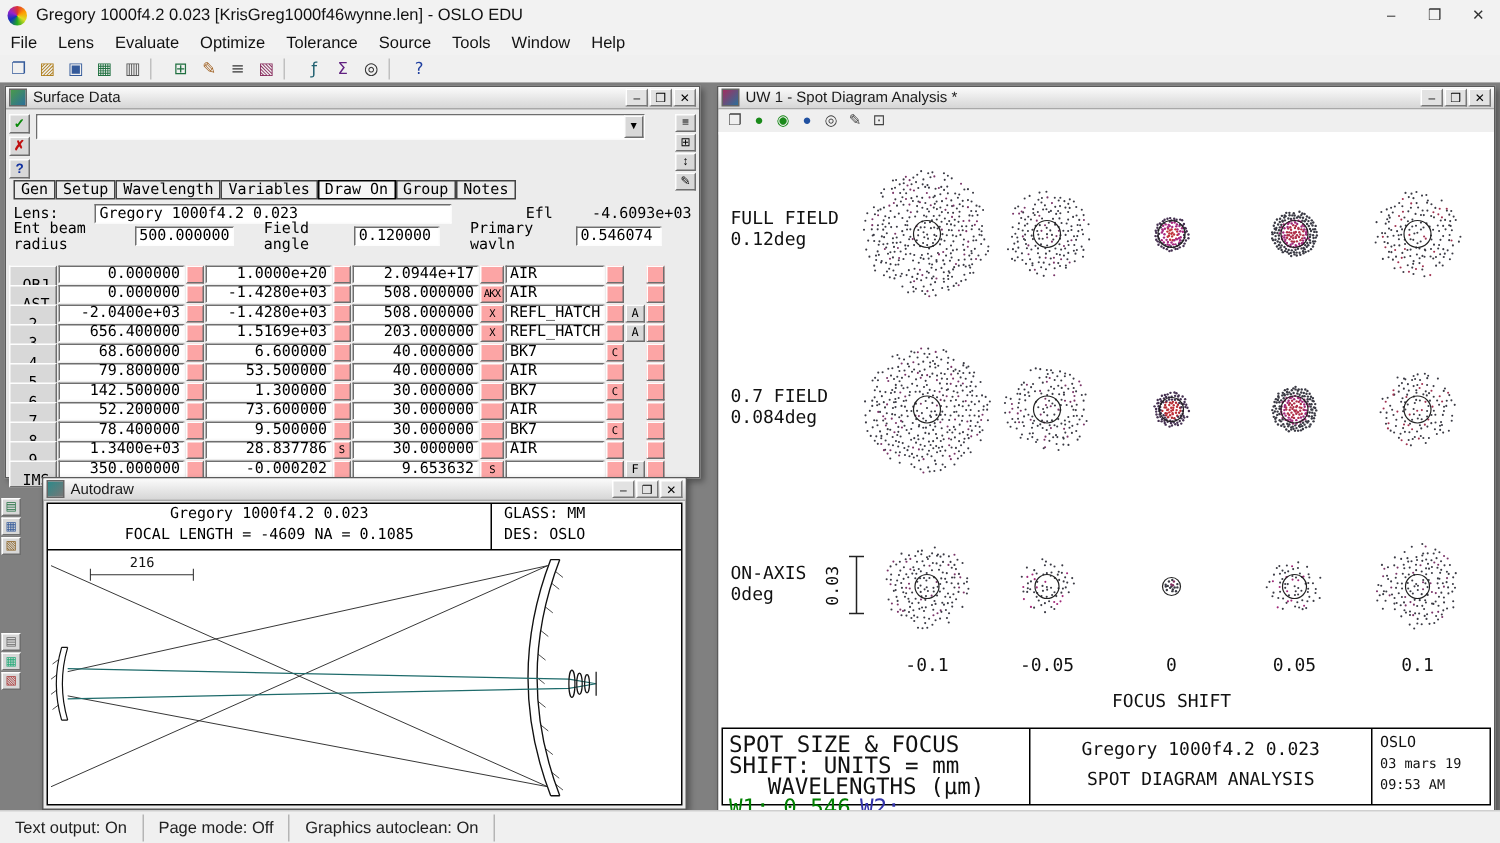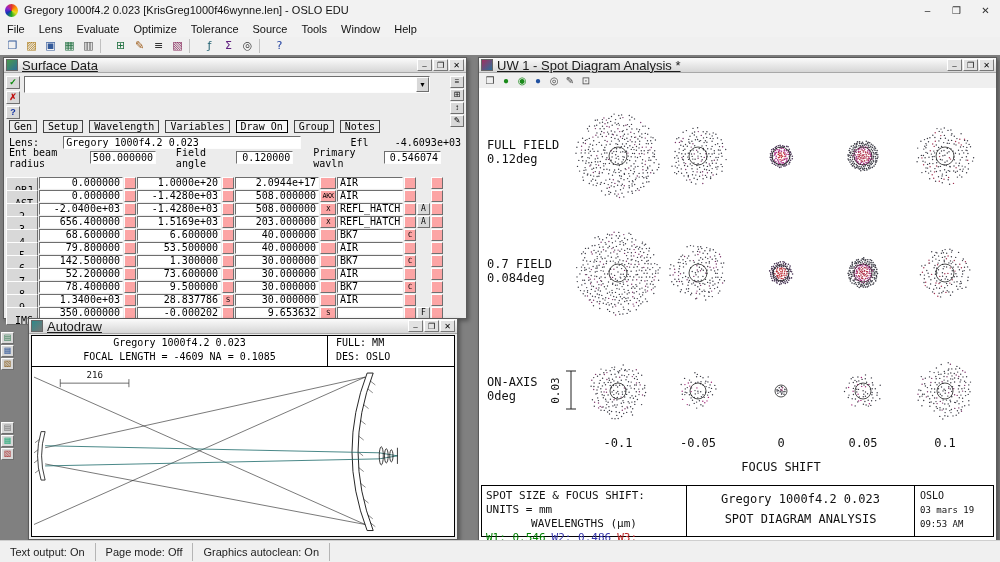--- a/index.html
+++ b/index.html
@@ -28,47 +28,47 @@
   .status-seg{padding:2px 10px;border-right:1px solid #b5b5b5;height:14px;line-height:14px;}
   .dock{position:absolute;left:1px;width:14px;display:flex;flex-direction:column;gap:1px;}
   .dock-btn{width:13px;height:12px;border:1px solid;border-color:#fdfdfd #6e6e6e #6e6e6e #fdfdfd;
       background:#d8d8d8;font-size:8px;line-height:10px;text-align:center;padding:0;}
   
   .child{position:absolute;background:#ececec;border:1px solid #5a5a5a;
       box-shadow:2px 2px 4px rgba(0,0,0,.35);}
   .child-title{height:14px;background:linear-gradient(#fbfbfb,#d6d6d6);border-bottom:1px solid #a8a8a8;
       display:flex;align-items:center;padding:0 2px;}
   .ct-icon{width:10px;height:10px;margin-right:4px;border:1px solid #666;}
-  .ct-text{flex:1;font-size:13px;color:#1a1a1a;white-space:nowrap;overflow:hidden;text-decoration:underline;}
+  .ct-text{flex:1;font-size:10px;color:#1a1a1a;white-space:nowrap;overflow:hidden;}
   .ct-btn{width:15px;height:12px;margin-left:1px;background:#e2e2e2;border:1px solid;
       border-color:#fff #777 #777 #fff;font-size:8px;line-height:9px;text-align:center;padding:0;}
   
   .sw-body{position:relative;height:245px;font-family:"DejaVu Sans Mono","Liberation Mono",monospace;font-size:10px;}
   .icon-sq{position:absolute;left:2px;width:14px;height:13px;border:1px solid;
       border-color:#fdfdfd #6e6e6e #6e6e6e #fdfdfd;background:#d8d8d8;font-size:9px;line-height:11px;
       text-align:center;padding:0;font-weight:bold;}
   .combo{position:absolute;left:20px;top:3px;width:404px;height:15px;background:#fff;border:1px solid;
       border-color:#6e6e6e #fdfdfd #fdfdfd #6e6e6e;display:flex;}
   .combo input{flex:1;border:none;outline:none;font:10px "DejaVu Sans Mono",monospace;padding:0 2px;background:#fff;}
   .combo-drop{width:13px;background:#d8d8d8;border:1px solid;border-color:#fdfdfd #6e6e6e #6e6e6e #fdfdfd;
       font-size:7px;line-height:11px;text-align:center;padding:0;}
   .sheet-tools{position:absolute;right:2px;top:3px;display:flex;flex-direction:column;gap:1px;}
   .sheet-tools .dock-btn{width:14px;}
-  .sw-tabs{position:absolute;left:5px;top:47px;display:flex;gap:6px;}
+  .sw-tabs{position:absolute;left:5px;top:47px;display:flex;}
   .sw-tab{border:1px solid #444;background:#ececec;height:13px;line-height:11px;font:10px "DejaVu Sans Mono",monospace;
       padding:0 4px;}
   .sw-tab.active{border:1px solid #000;background:#f7f7f7;}
   .sw-lensrow{position:absolute;left:5px;top:63px;right:5px;display:flex;align-items:center;height:13px;justify-content:space-between;}
   .sw-entrow{position:absolute;left:5px;top:78px;right:5px;display:flex;align-items:center;height:13px;}
   .fld{background:#fff;border:1px solid;border-color:#6e6e6e #fdfdfd #fdfdfd #6e6e6e;box-sizing:border-box;}
   .lensname{width:238px;height:13px;line-height:11px;padding:0 2px;margin:0 6px;}
   .efl-label{margin-left:25px;}
   .efl-val{margin-left:8px;}
   .entlab{margin-right:4px;}
-  .entval{width:66px;height:13px;line-height:11px;text-align:right;padding:0 2px;margin-right:20px;}
+  .entval{width:66px;height:13px;line-height:11px;text-align:left;padding:0 2px;margin-right:20px;}
   .sd-head{position:absolute;left:2px;top:92px;display:flex;font-size:9px;color:#111;}
   .sd-head span{text-align:center;}
   .sd-rows{position:absolute;left:2px;top:104px;right:2px;}
   .sd-row{display:flex;height:12px;margin-bottom:1px;}
   .sd-row>*{margin-right:1px;box-sizing:border-box;}
   .srf-btn{width:32px;background:#d8d8d8;border:1px solid;border-color:#fdfdfd #6e6e6e #6e6e6e #fdfdfd;
       font:10px "DejaVu Sans Mono",monospace;text-align:center;padding:8px;line-height:10px;}
   .cell{width:84px;font:10px "DejaVu Sans Mono",monospace;line-height:10px;text-align:right;padding:0 2px;}
   .cell.glass{width:66px;text-align:left;}
   .mini{width:12px;background:#fca5a5;border:1px solid;border-color:#fdfdfd #6e6e6e #6e6e6e #fdfdfd;
@@ -90,21 +90,21 @@
   .sp-tb{width:16px;height:14px;border:1px solid transparent;background:transparent;font-size:10px;line-height:12px;
       text-align:center;padding:0;}
   .sp-content{position:absolute;left:0;right:0;top:30px;bottom:0;background:#fff;overflow:hidden;
       font-family:"DejaVu Sans Mono","Liberation Mono",monospace;color:#111;}
   .sp-content svg{position:absolute;left:0;top:0;}
   .sp-lab{position:absolute;font-size:12px;white-space:nowrap;}
   .sp-xlab{position:absolute;width:70px;text-align:center;font-size:12px;}
   .sp-axis{position:absolute;left:242px;top:372px;width:120px;text-align:center;font-size:12px;}
   .sp-scale{position:absolute;left:56px;top:296px;width:40px;text-align:center;font-size:11px;transform:rotate(-90deg);}
   .sp-footer{position:absolute;left:2px;right:2px;bottom:3px;height:50px;border:1px solid #000;display:flex;background:#fff;}
-  .spf-left{width:205px;border-right:1px solid #000;padding:3px 4px;font-size:11px;line-height:14px;box-sizing:border-box;}
+  .spf-left{width:205px;border-right:1px solid #000;padding:3px 4px;font-size:15px;line-height:14px;box-sizing:border-box;}
   .spf-mid{flex:1;border-right:1px solid #000;text-align:center;font-size:12px;line-height:20px;padding-top:3px;box-sizing:border-box;}
   .spf-right{width:78px;padding:3px 5px;font-size:9px;line-height:14px;box-sizing:border-box;}
   .wv{margin-right:6px;}
 </style>
 </head>
 <body>
 
 <div id="app">
 
   <div class="main-title">
@@ -374,21 +374,21 @@
             <button class="ct-btn">✕</button>
           </span>
       </div>
       <div class="ad-frame">
         <div class="ad-head">
           <div class="ad-head-left">
             <div>Gregory 1000f4.2 0.023</div>
             <div>FOCAL LENGTH = -4609  NA = 0.1085</div>
           </div>
           <div class="ad-head-right">
-            <div>FULL: MM</div>
+            <div>GLASS: MM</div>
             <div>DES: OSLO</div>
           </div>
         </div>
         <div class="ad-body">
           <svg viewBox="0 0 418 168" preserveAspectRatio="none">
 
             <text x="54" y="11" font-size="9" font-family="DejaVu Sans Mono, monospace" fill="#111">216</text>
             <path d="M28,16 L96,16 M28,12 L28,20 M96,12 L96,20" stroke="#333" stroke-width="0.7" fill="none"></path>
 
             <path d="M332,6 Q302,84 332,162 M338,6 Q308,84 338,162 M332,6 L338,6 M332,162 L338,162" stroke="#111" stroke-width="0.9" fill="none"></path>

